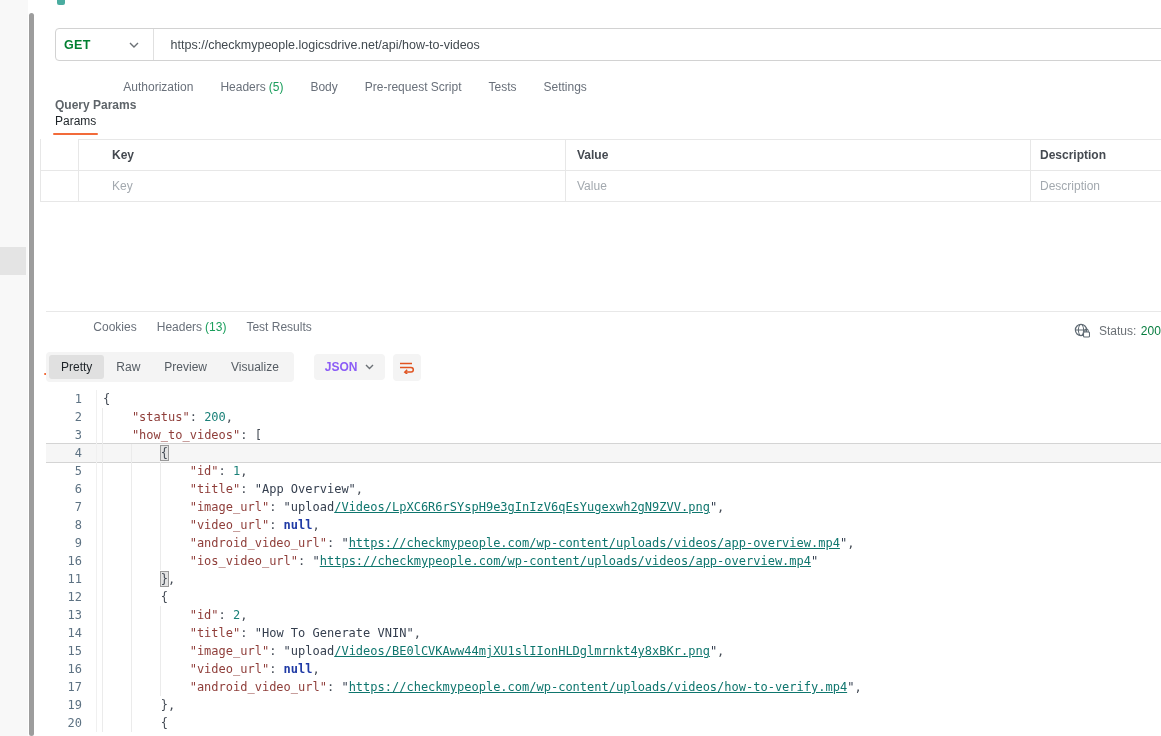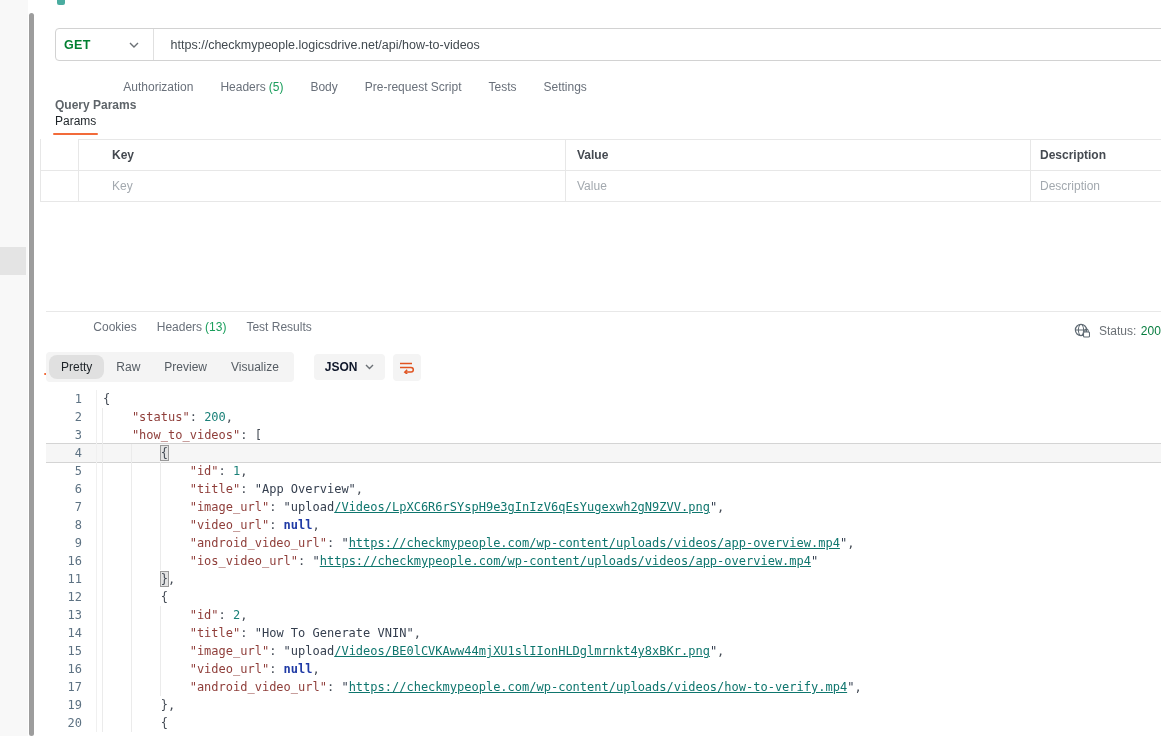--- a/index.html
+++ b/index.html
@@ -42,24 +42,24 @@
   .resp-divider{left:46px;top:311px;width:1115px;height:1px;background:#e8e8e8;}
 
   
   .status-wrap{left:1074px;top:321px;display:flex;align-items:center;gap:9px;white-space:nowrap;}
   .status-lbl{font-size:12px;color:#6b7075;}
   .status-val{font-size:12px;color:#077d3f;}
 
   
   .pillrow{left:46px;top:352px;display:flex;align-items:center;}
   .seg-group{display:flex;background:#f4f4f4;border-radius:4px;padding:3px;margin-right:20px;}
-  .seg{font-size:12px;color:#555c63;padding:5px 12px;border-radius:8px;cursor:pointer;white-space:nowrap;}
+  .seg{font-size:12px;color:#555c63;padding:5px 12px;border-radius:3px;cursor:pointer;white-space:nowrap;}
   .seg.active{background:#e0e0e0;color:#1d2328;}
   .fmt-pill{display:flex;align-items:center;background:#f4f4f4;border-radius:4px;padding:6px 11px;
-            font-size:12px;font-weight:600;color:#0f172a;margin-right:8px;cursor:pointer;}
+            font-size:12px;font-weight:600;color:#8b5cf6;margin-right:8px;cursor:pointer;}
   .fmt-pill svg{margin-left:7px;}
   .wrap-pill{display:flex;align-items:center;justify-content:center;background:#f4f4f4;border-radius:4px;
              width:28px;height:27px;cursor:pointer;}
 
   
   .code-area{left:46px;top:390px;width:1115px;height:346px;overflow:hidden;}
   .cl{display:flex;height:18px;line-height:18px;font-family:"DejaVu Sans Mono",monospace;font-size:12px;}
   .cl .ln{width:36px;text-align:right;padding-right:14px;color:#5d7283;flex:none;}
   .cl .code{white-space:pre;border-left:1px solid #f0f0f0;padding-left:6px;color:#444b55;flex:1 1 auto;}
   .cl.active{background:#f6f6f6;box-shadow:0 1px 0 #d4d4d4,0 -1px 0 #d4d4d4;}

